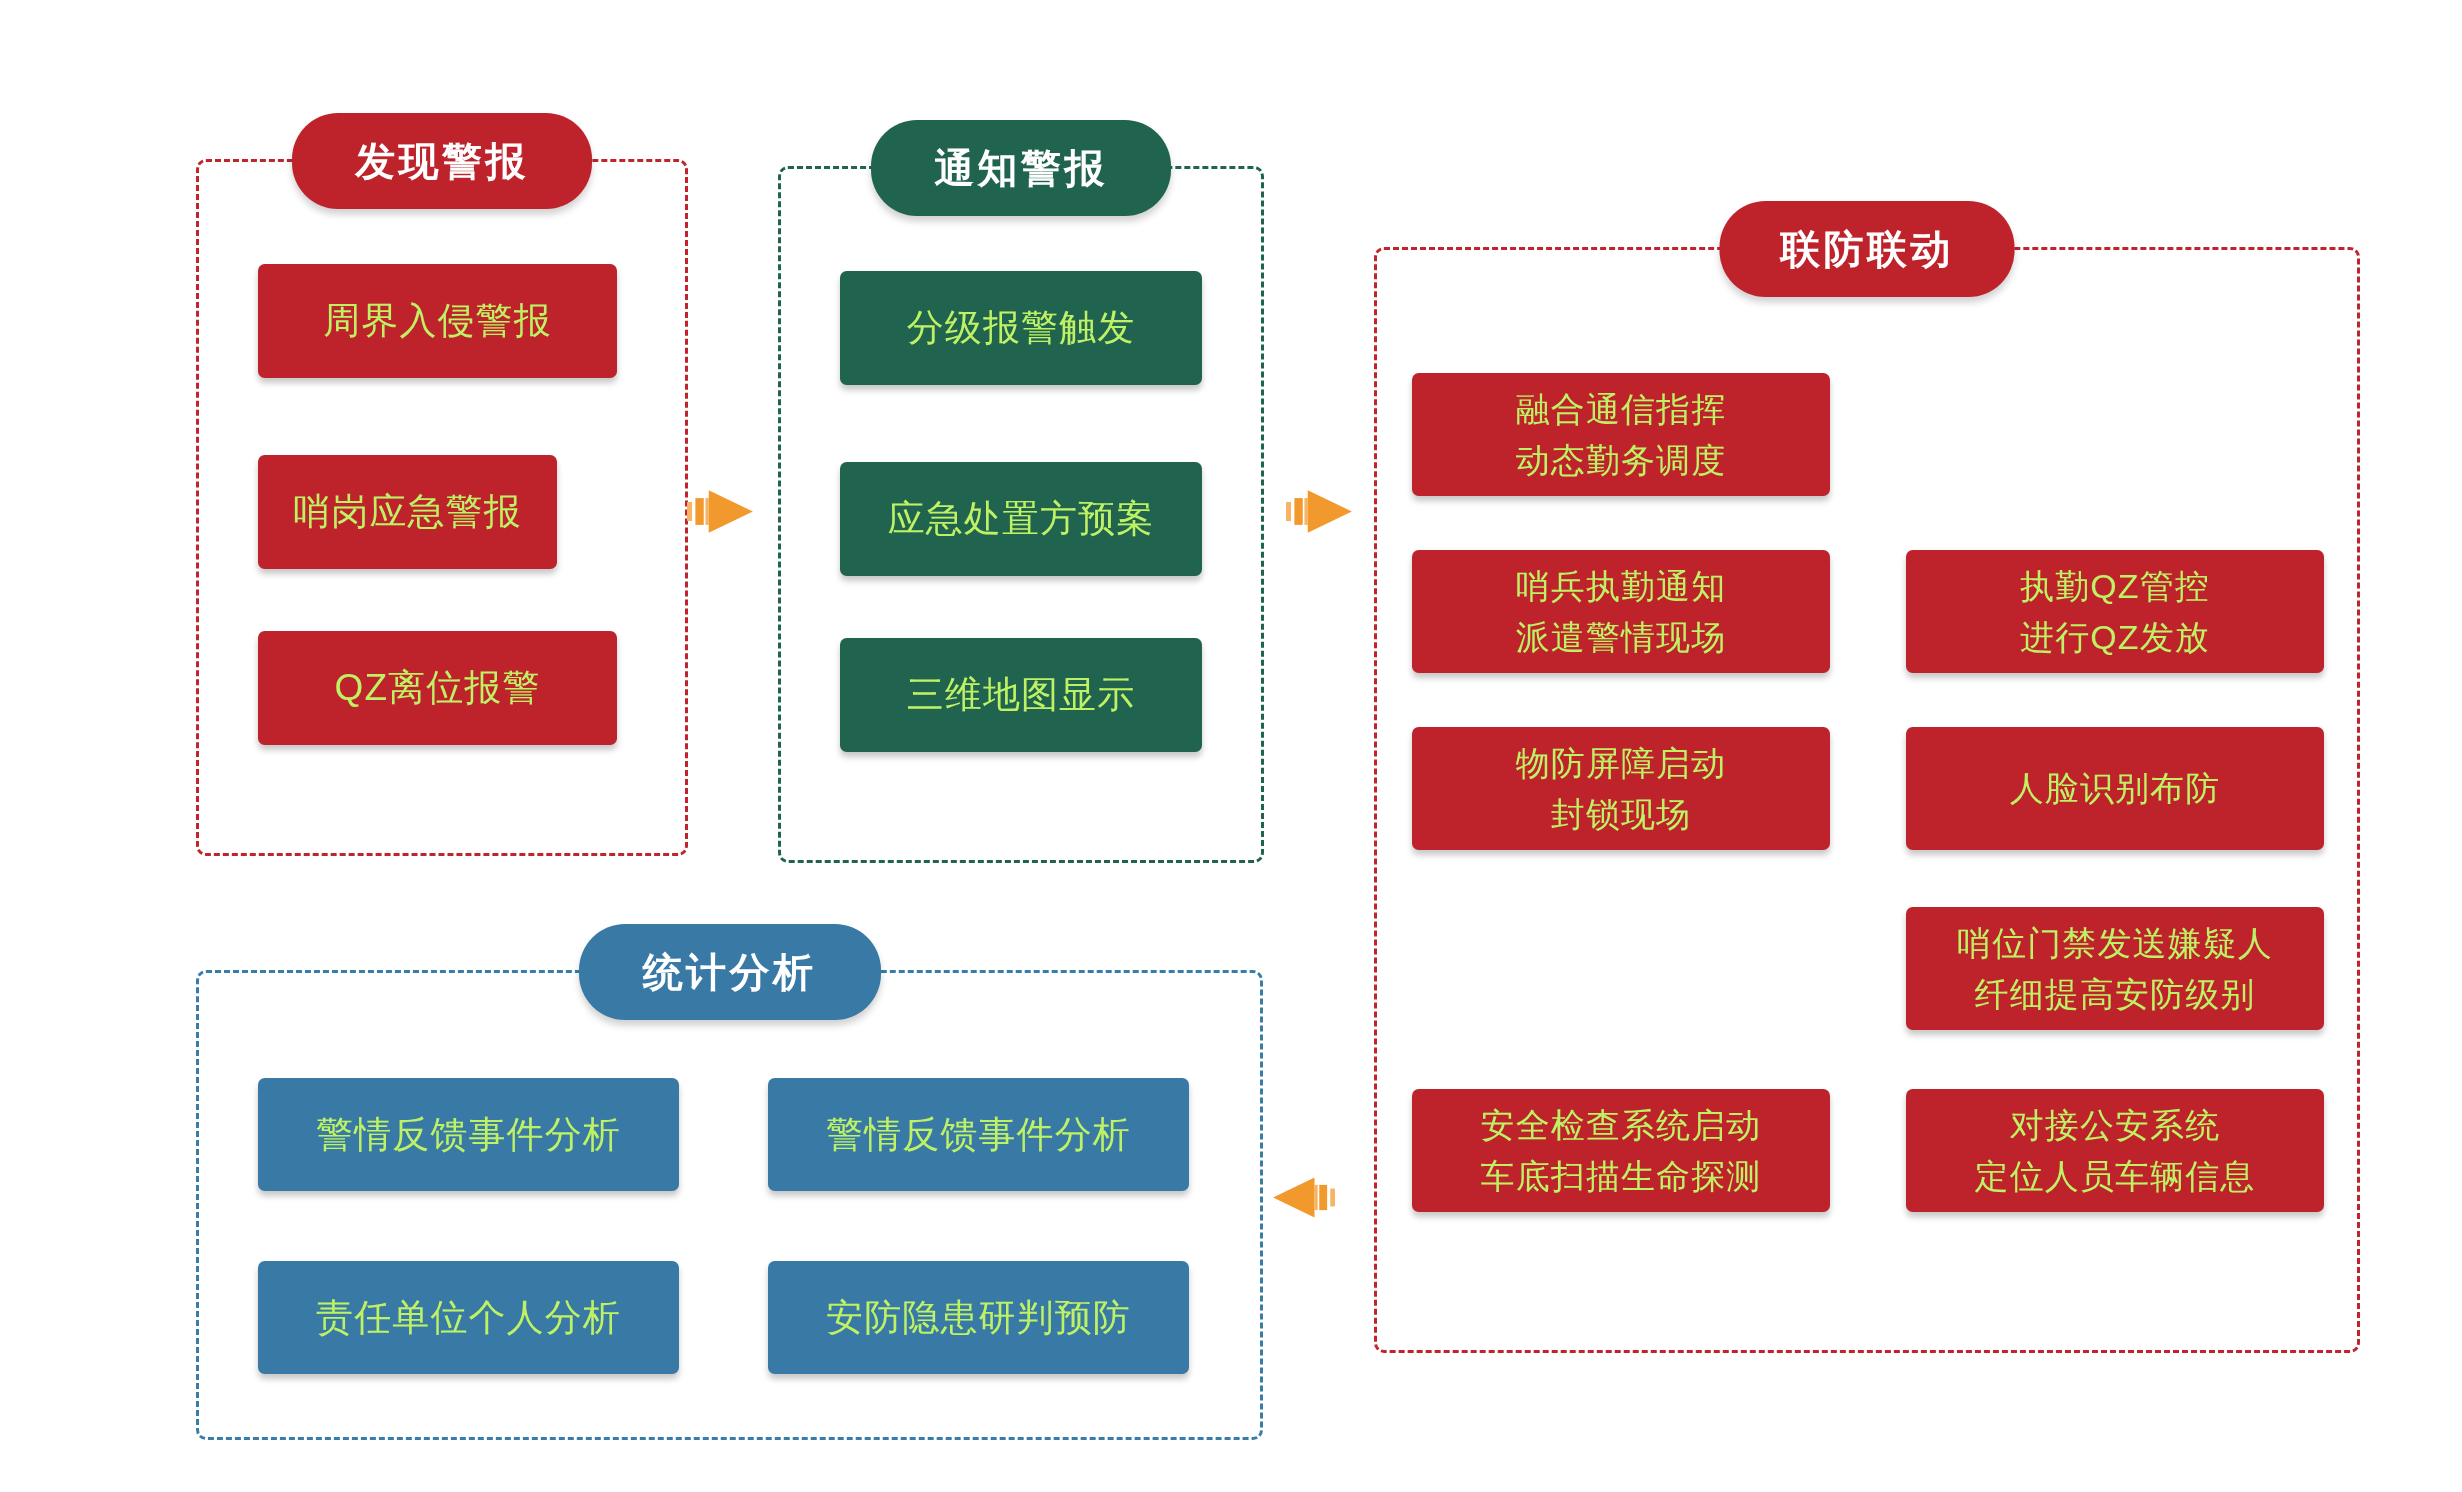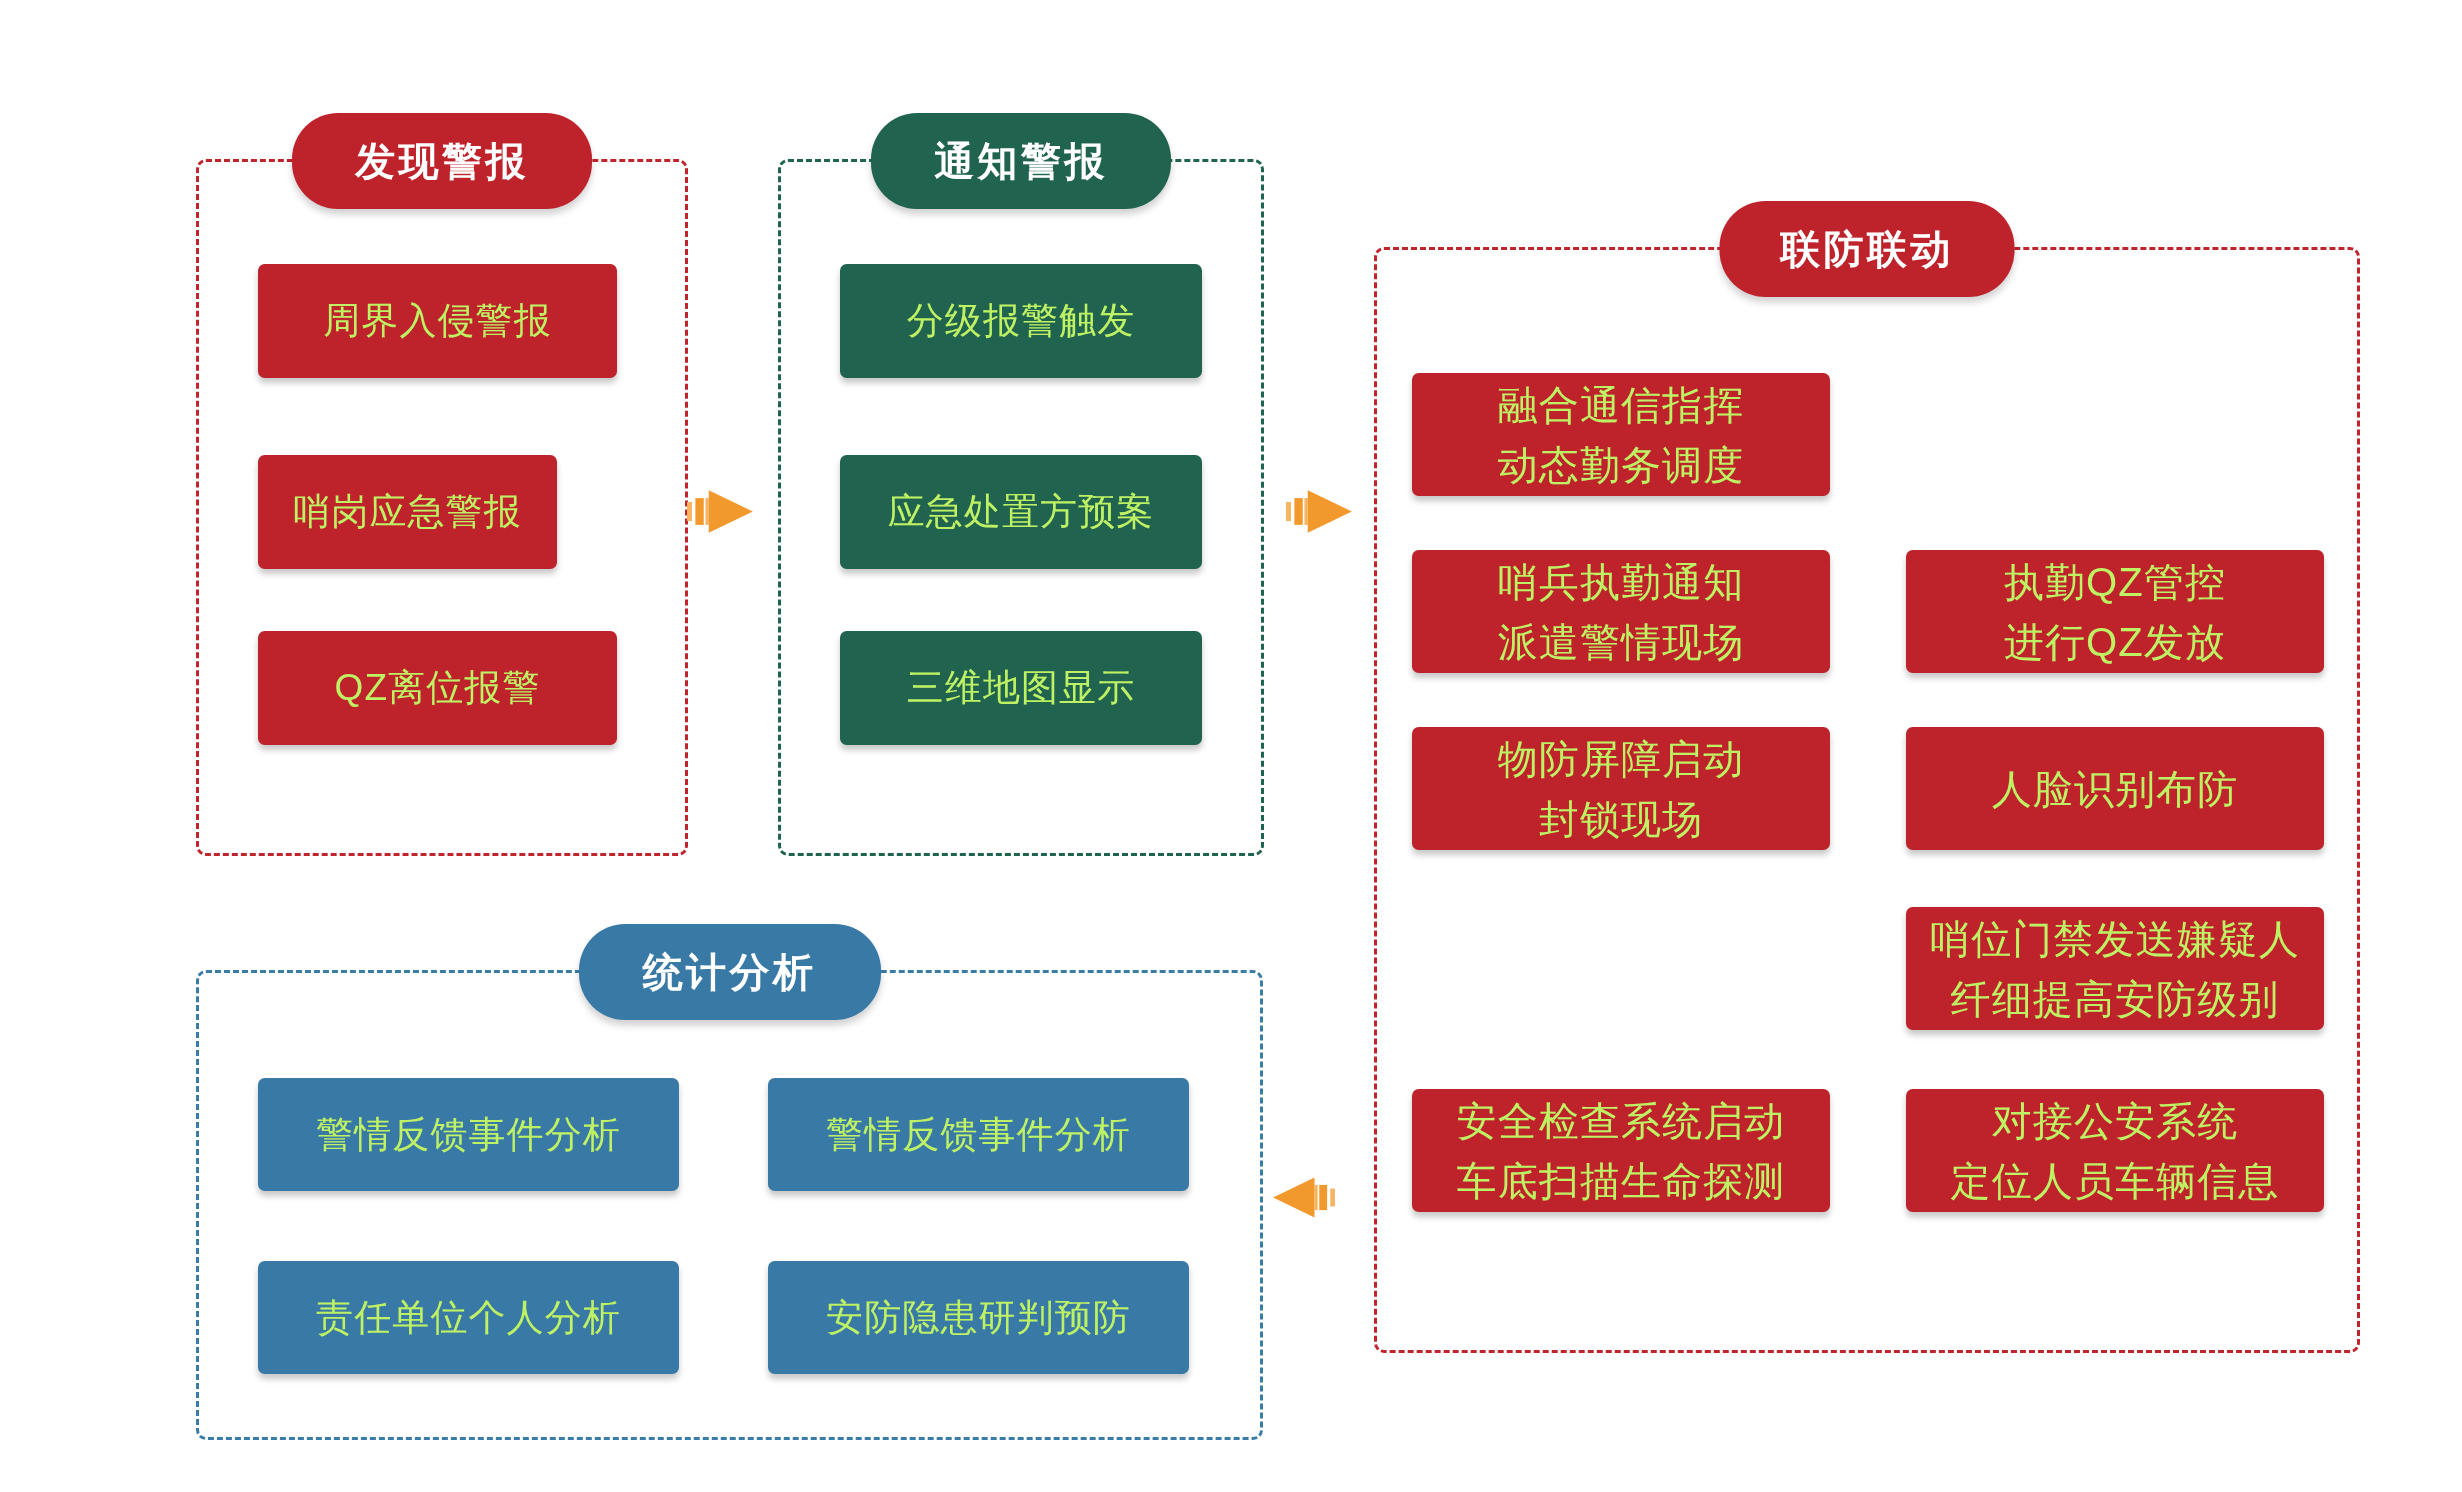--- a/index.html
+++ b/index.html
@@ -55,21 +55,21 @@
     letter-spacing: 1.1px;
     line-height: 1.5;
     display: flex;
     align-items: center;
     justify-content: center;
     text-align: center;
     white-space: pre-line;
     box-shadow: 0 5px 6.2px rgba(0,0,0,0.22);
     z-index: 2;
   }
-  .panel-linkage .box { font-size: 40px; }
+  .panel-linkage .box { font-size: 34px; }
 
   .arrow {
     position: absolute;
     width: 67px;
     height: 47px;
     z-index: 2;
   }
   .arrow svg { width: 100%; height: 100%; display: block; }
   .arrow.left svg { transform: scaleX(-1); }
 </style>
@@ -78,21 +78,21 @@
 
 <div class="canvas">
 
   <div class="panel red-b" style="left:196px; top:159px; width:486px; height:691px;">
     <div class="pill bg-red" style="width:300px;">发现警报</div>
     <div class="box bg-red" style="left:59px; top:102px; width:359px; height:114px;">周界入侵警报</div>
     <div class="box bg-red" style="left:59px; top:293px; width:299px; height:114px;">哨岗应急警报</div>
     <div class="box bg-red" style="left:59px; top:469px; width:359px; height:114px;">QZ离位报警</div>
   </div>
 
-  <div class="panel green-b" style="left:778px; top:159px; width:480px; height:691px;">
+  <div class="panel green-b" style="left:778px; top:166px; width:480px; height:691px;">
     <div class="pill bg-green" style="width:300px;">通知警报</div>
     <div class="box bg-green" style="left:59px; top:102px; width:362px; height:114px;">分级报警触发</div>
     <div class="box bg-green" style="left:59px; top:293px; width:362px; height:114px;">应急处置方预案</div>
     <div class="box bg-green" style="left:59px; top:469px; width:362px; height:114px;">三维地图显示</div>
   </div>
 
   <div class="panel red-b panel-linkage" style="left:1374px; top:247px; width:980px; height:1100px;">
     <div class="pill bg-red" style="width:295px;">联防联动</div>
 
     <div class="box bg-red" style="left:35px; top:123px; width:418px; height:123px;">融合通信指挥

